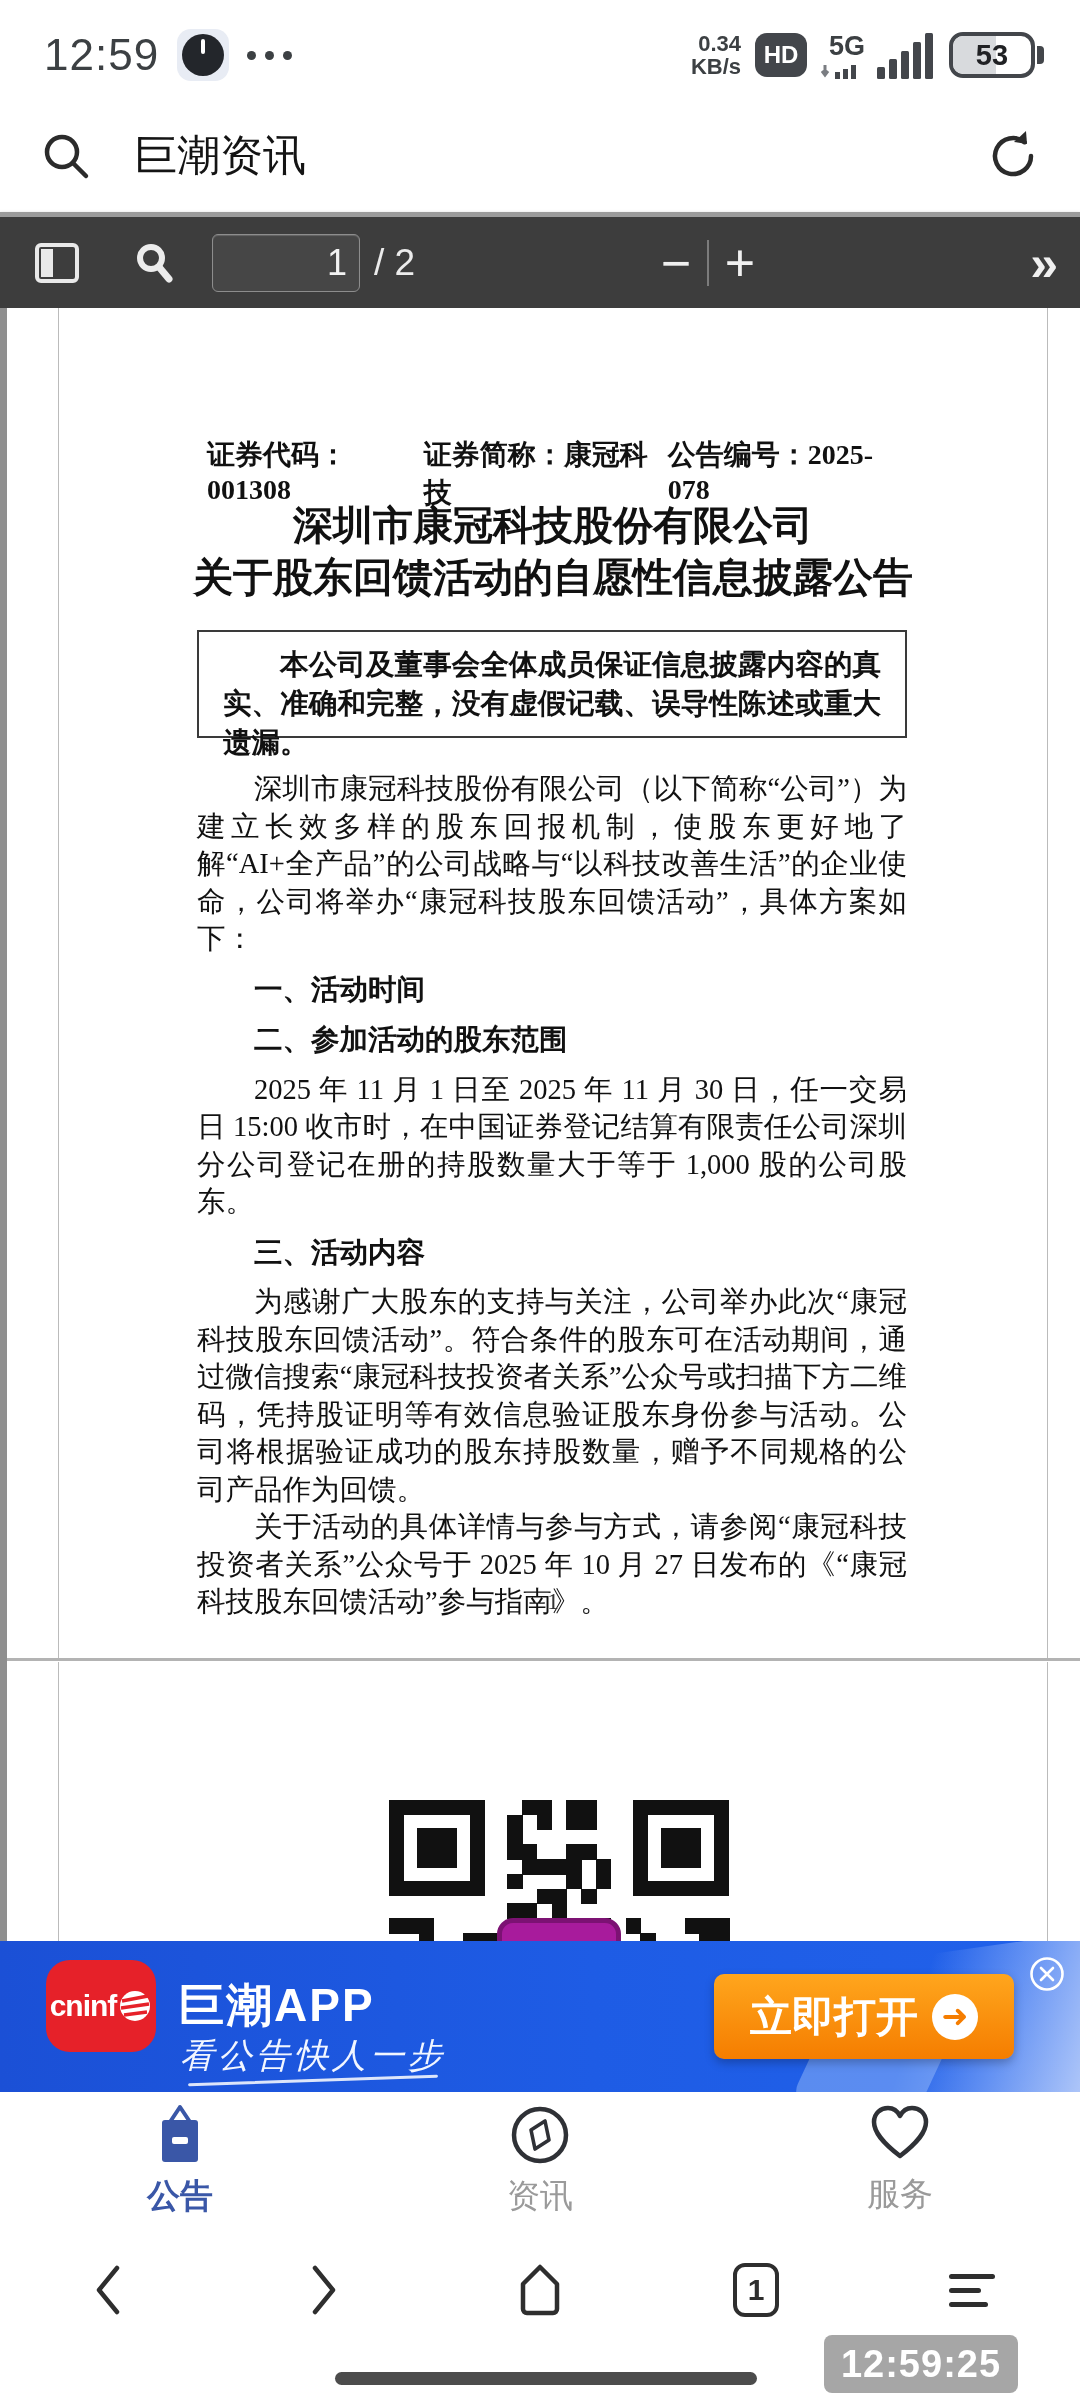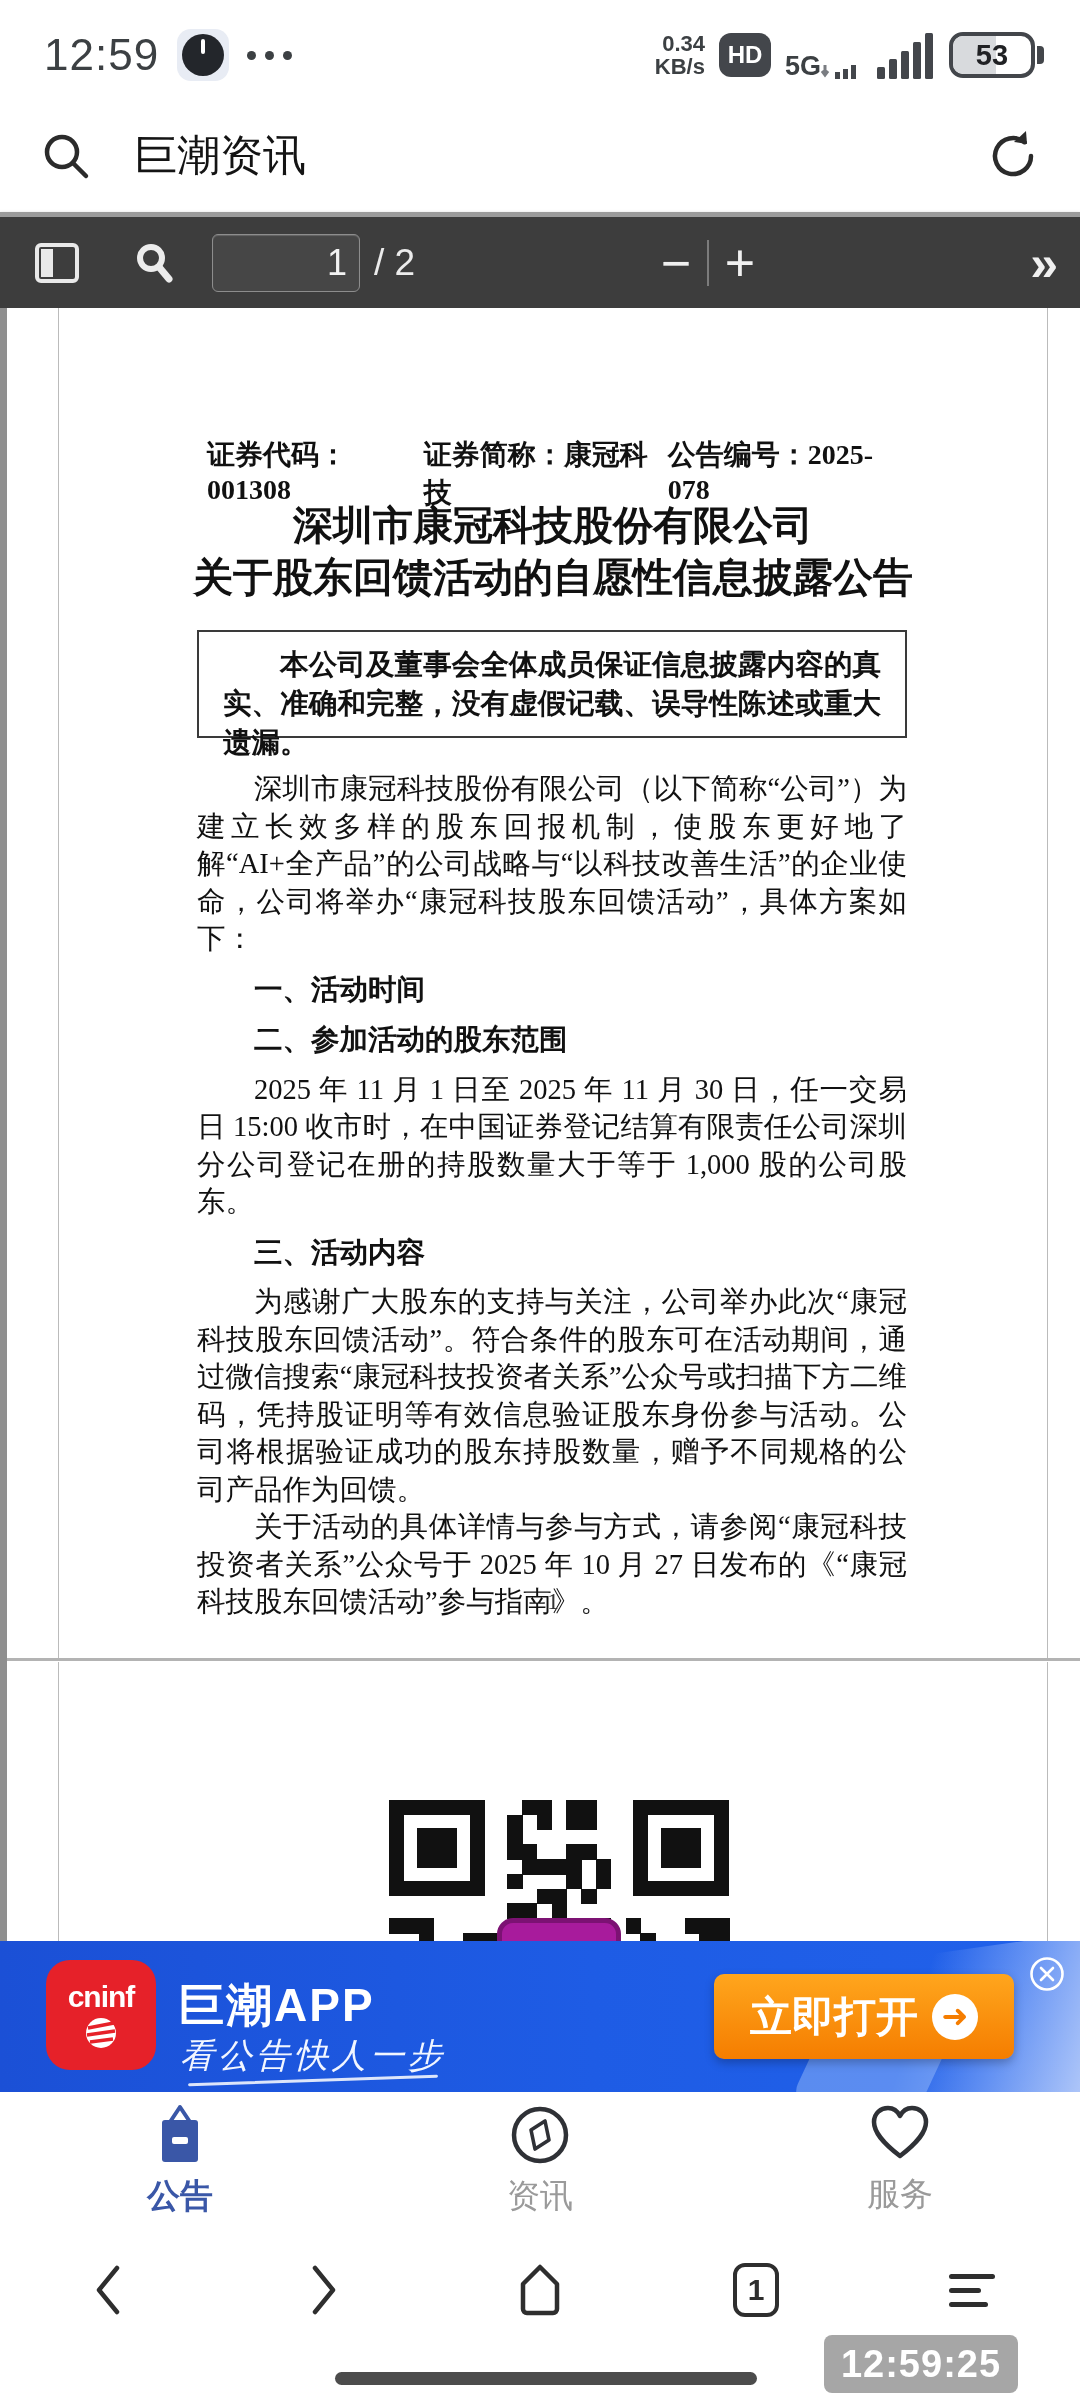--- a/index.html
+++ b/index.html
@@ -15,21 +15,21 @@
   .st-time { font-size:44px; font-weight:500; color:#3c4043; letter-spacing:1px; }
   .clock-ic { width:52px; height:52px; border-radius:14px; background:#e8ecf4; display:flex; align-items:center; justify-content:center; }
   .clock-face { width:42px; height:42px; border-radius:50%; background:#23262b; position:relative; }
   .clock-face::before { content:""; position:absolute; left:50%; top:5px; width:4px; height:15px; background:#fff; transform:translateX(-50%); border-radius:2px; }
   .st-dots { display:flex; gap:9px; }
   .st-dots i { width:9px; height:9px; border-radius:50%; background:#3c4043; }
   .status-right { display:flex; align-items:center; gap:14px; }
   .net-speed { display:flex; flex-direction:column; align-items:flex-end; line-height:23px; font-size:22px; font-weight:700; color:#3c4043; }
   .hd-badge { min-width:52px; height:44px; border-radius:12px; background:#43464b; color:#fff; font-size:24px; font-weight:800; display:flex; align-items:center; justify-content:center; padding:0 8px; }
   .signal { display:flex; align-items:flex-end; gap:4px; }
-  .sig-col { display:flex; flex-direction:row; align-items:flex-end; }
+  .sig-col { display:flex; flex-direction:column; align-items:center; }
   .sig-5g { font-size:27px; font-weight:700; color:#3c4043; line-height:26px; }
   .battery { position:relative; width:86px; height:46px; border:4px solid #43464b; border-radius:14px; background:#fff; overflow:hidden; display:flex; align-items:center; justify-content:center; }
   .battery .fill { position:absolute; left:0; top:0; bottom:0; width:55%; background:#d8dadd; }
   .battery span { position:relative; font-size:29px; font-weight:600; color:#202124; }
   .bat-nub { width:7px; height:18px; background:#43464b; border-radius:0 4px 4px 0; margin-left:2px; }
   
   .browser-header { position:absolute; top:100px; left:0; width:1080px; height:112px; background:#fff;
     display:flex; align-items:center; padding:0 40px; }
   .bh-title { font-size:43px; color:#141414; font-weight:500; margin-left:42px; flex:1; }
   
@@ -69,22 +69,22 @@
   .qf.tl { left:0; top:0; } .qf.tr { right:0; top:0; }
   .qr-badge { position:absolute; left:50%; top:118px; transform:translateX(-50%); width:124px; height:72px;
     background:#a81b9c; border:5px solid #7c1273; border-radius:16px; }
   
   .ad-banner { position:absolute; top:1941px; left:0; width:1080px; height:151px;
     background:linear-gradient(90deg,#1b50d6 0%,#1e5ce5 55%,#2161ea 100%); overflow:hidden; }
   .deco { position:absolute; pointer-events:none; }
   .deco1 { right:-30px; top:10px; width:300px; height:200px;
     background:linear-gradient(115deg,rgba(255,255,255,0) 35%,rgba(180,205,255,.45) 60%,rgba(230,238,255,.7) 85%); transform:rotate(-8deg); border-radius:24px; }
   .deco2 { right:150px; top:70px; width:120px; height:120px; background:rgba(150,185,250,.5); transform:rotate(25deg); border-radius:18px; }
-  .ad-logo { position:absolute; left:46px; top:19px; width:110px; height:110px; background:#e62129; border-radius:24px;
-    display:flex; align-items:center; justify-content:center; gap:2px;flex-direction:column; }
+  .ad-logo { position:absolute; left:46px; top:19px; width:110px; height:92px; background:#e62129; border-radius:24px;
+    display:flex; align-items:center; justify-content:center; gap:2px; }
   .ad-logo .lg-txt { color:#fff; font-size:30px; font-weight:800; letter-spacing:-1px; }
   .ad-app { position:absolute; left:178px; top:34px; color:#fff; font-size:46px; font-weight:700; letter-spacing:2px; }
   .ad-slogan { position:absolute; left:180px; top:92px; color:#f2f6ff; font-size:34px; font-style:italic;
     font-family:"Liberation Serif","DejaVu Serif",serif; letter-spacing:4px; }
   .ad-underline { position:absolute; left:188px; top:138px; width:250px; height:3px; background:rgba(255,255,255,.85); transform:rotate(-2deg); border-radius:2px; }
   .ad-cta { position:absolute; left:714px; top:33px; width:300px; height:85px; border-radius:10px;
     background:linear-gradient(180deg,#ffa61d 0%,#f57d00 100%); box-shadow:0 4px 10px rgba(0,0,0,.25);
     display:flex; align-items:center; justify-content:center; gap:14px; }
   .ad-cta span { color:#fff; font-size:42px; font-weight:700; }
   .cta-arrow { width:46px; height:46px; border-radius:50%; background:#fff; display:flex; align-items:center; justify-content:center; }

